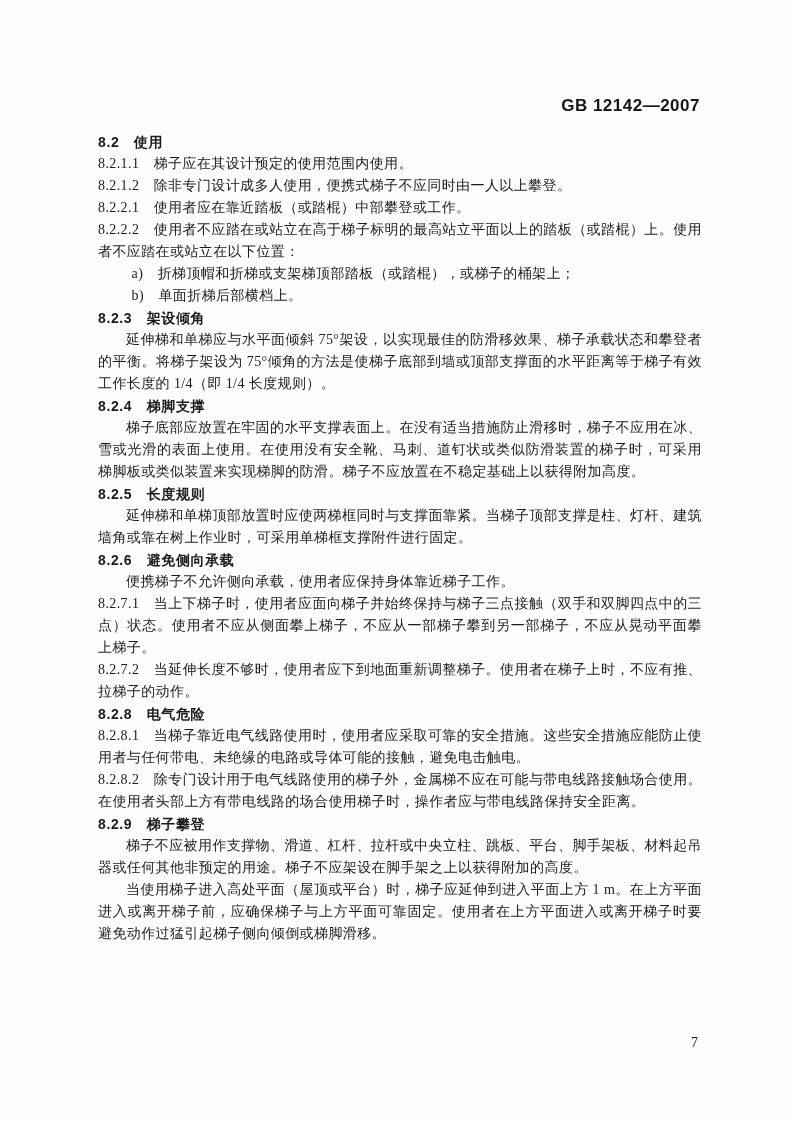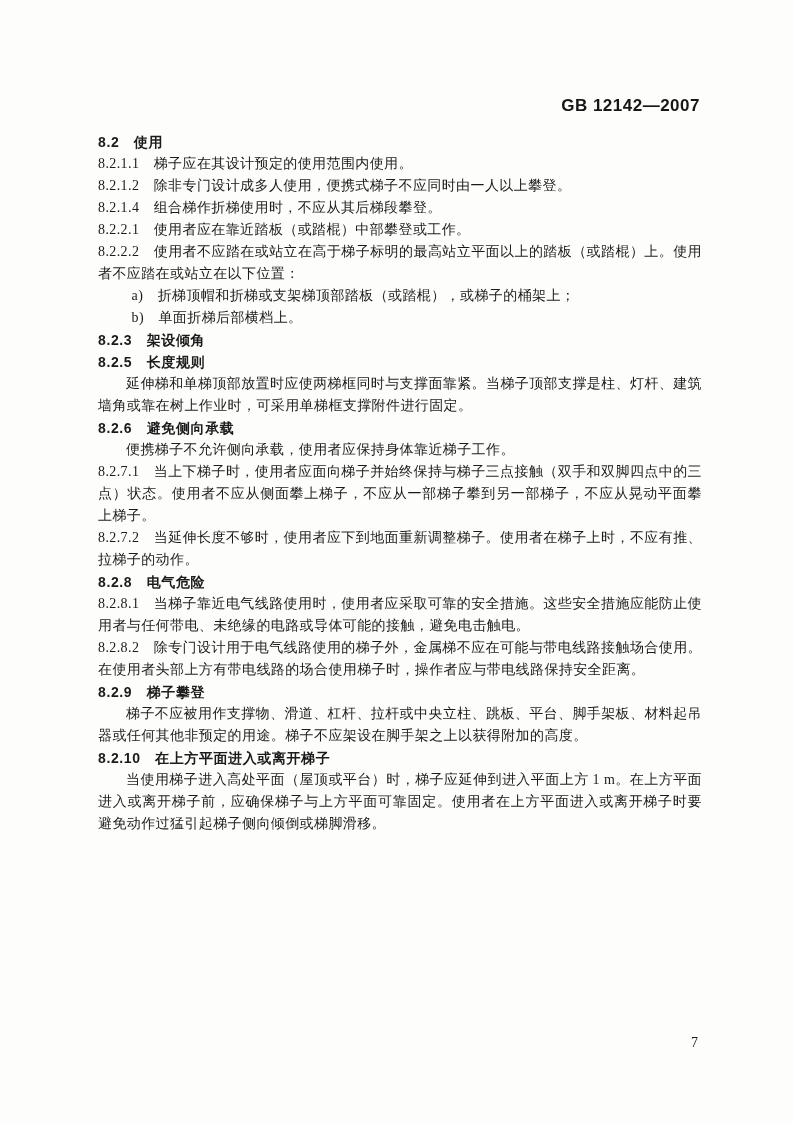--- a/index.html
+++ b/index.html
@@ -61,35 +61,36 @@
 </head>
 <body>
 
 <div class="page">
   <div class="std-header">GB 12142—2007</div>
 
   <div class="doc-body" id="doc-body">
       <p class="blk-h">8.2　使用</p>
       <p class="blk-num">8.2.1.1　梯子应在其设计预定的使用范围内使用。</p>
       <p class="blk-num">8.2.1.2　除非专门设计成多人使用，便携式梯子不应同时由一人以上攀登。</p>
-      <p class="blk-num">8.2.1.4　组合梯作折梯使用时，不应从其后梯段攀登。</p>
       <p class="blk-num">8.2.2.1　使用者应在靠近踏板（或踏棍）中部攀登或工作。</p>
       <p class="blk-num">8.2.2.2　使用者不应踏在或站立在高于梯子标明的最高站立平面以上的踏板（或踏棍）上。使用者不应踏在或站立在以下位置：</p>
       <p class="blk-list">a)　折梯顶帽和折梯或支架梯顶部踏板（或踏棍），或梯子的桶架上；</p>
       <p class="blk-list">b)　单面折梯后部横档上。</p>
       <p class="blk-h">8.2.3　架设倾角</p>
+      <p class="blk-indent">延伸梯和单梯应与水平面倾斜 75°架设，以实现最佳的防滑移效果、梯子承载状态和攀登者的平衡。将梯子架设为 75°倾角的方法是使梯子底部到墙或顶部支撑面的水平距离等于梯子有效工作长度的 1/4（即 1/4 长度规则）。</p>
+      <p class="blk-h">8.2.4　梯脚支撑</p>
+      <p class="blk-indent">梯子底部应放置在牢固的水平支撑表面上。在没有适当措施防止滑移时，梯子不应用在冰、雪或光滑的表面上使用。在使用没有安全靴、马刺、道钉状或类似防滑装置的梯子时，可采用梯脚板或类似装置来实现梯脚的防滑。梯子不应放置在不稳定基础上以获得附加高度。</p>
       <p class="blk-h">8.2.5　长度规则</p>
       <p class="blk-indent">延伸梯和单梯顶部放置时应使两梯框同时与支撑面靠紧。当梯子顶部支撑是柱、灯杆、建筑墙角或靠在树上作业时，可采用单梯框支撑附件进行固定。</p>
       <p class="blk-h">8.2.6　避免侧向承载</p>
       <p class="blk-indent">便携梯子不允许侧向承载，使用者应保持身体靠近梯子工作。</p>
       <p class="blk-num">8.2.7.1　当上下梯子时，使用者应面向梯子并始终保持与梯子三点接触（双手和双脚四点中的三点）状态。使用者不应从侧面攀上梯子，不应从一部梯子攀到另一部梯子，不应从晃动平面攀上梯子。</p>
       <p class="blk-num">8.2.7.2　当延伸长度不够时，使用者应下到地面重新调整梯子。使用者在梯子上时，不应有推、拉梯子的动作。</p>
       <p class="blk-h">8.2.8　电气危险</p>
       <p class="blk-num">8.2.8.1　当梯子靠近电气线路使用时，使用者应采取可靠的安全措施。这些安全措施应能防止使用者与任何带电、未绝缘的电路或导体可能的接触，避免电击触电。</p>
       <p class="blk-num">8.2.8.2　除专门设计用于电气线路使用的梯子外，金属梯不应在可能与带电线路接触场合使用。在使用者头部上方有带电线路的场合使用梯子时，操作者应与带电线路保持安全距离。</p>
       <p class="blk-h">8.2.9　梯子攀登</p>
       <p class="blk-indent">梯子不应被用作支撑物、滑道、杠杆、拉杆或中央立柱、跳板、平台、脚手架板、材料起吊器或任何其他非预定的用途。梯子不应架设在脚手架之上以获得附加的高度。</p>
-      <p class="blk-h">8.2.10　在上方平面进入或离开梯子</p>
       <p class="blk-indent">当使用梯子进入高处平面（屋顶或平台）时，梯子应延伸到进入平面上方 1 m。在上方平面进入或离开梯子前，应确保梯子与上方平面可靠固定。使用者在上方平面进入或离开梯子时要避免动作过猛引起梯子侧向倾倒或梯脚滑移。</p>
     </div>
 
   <div class="page-number">7</div>
 </div>
 
 </body></html>

